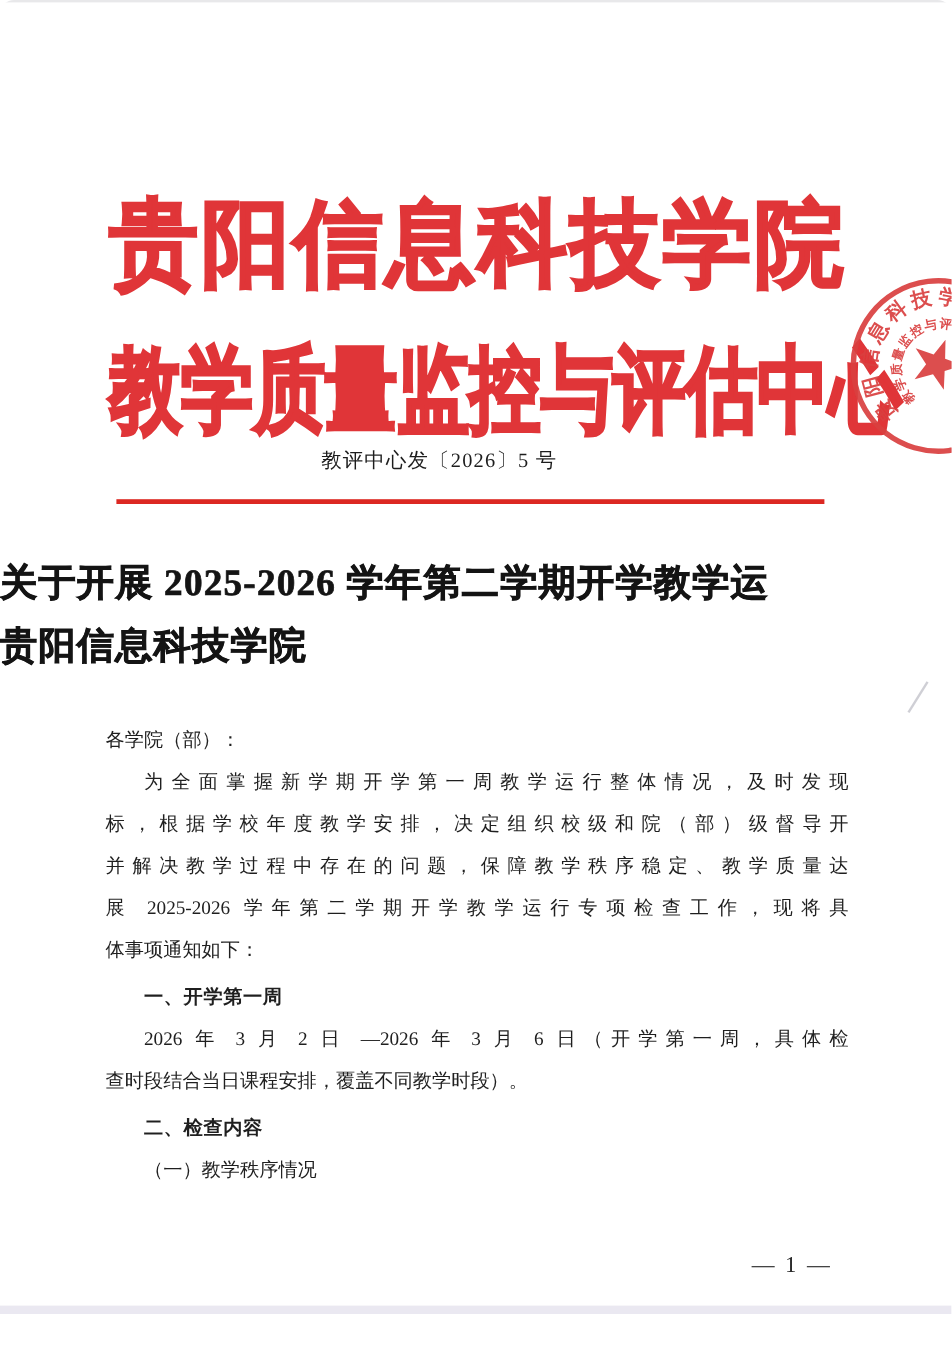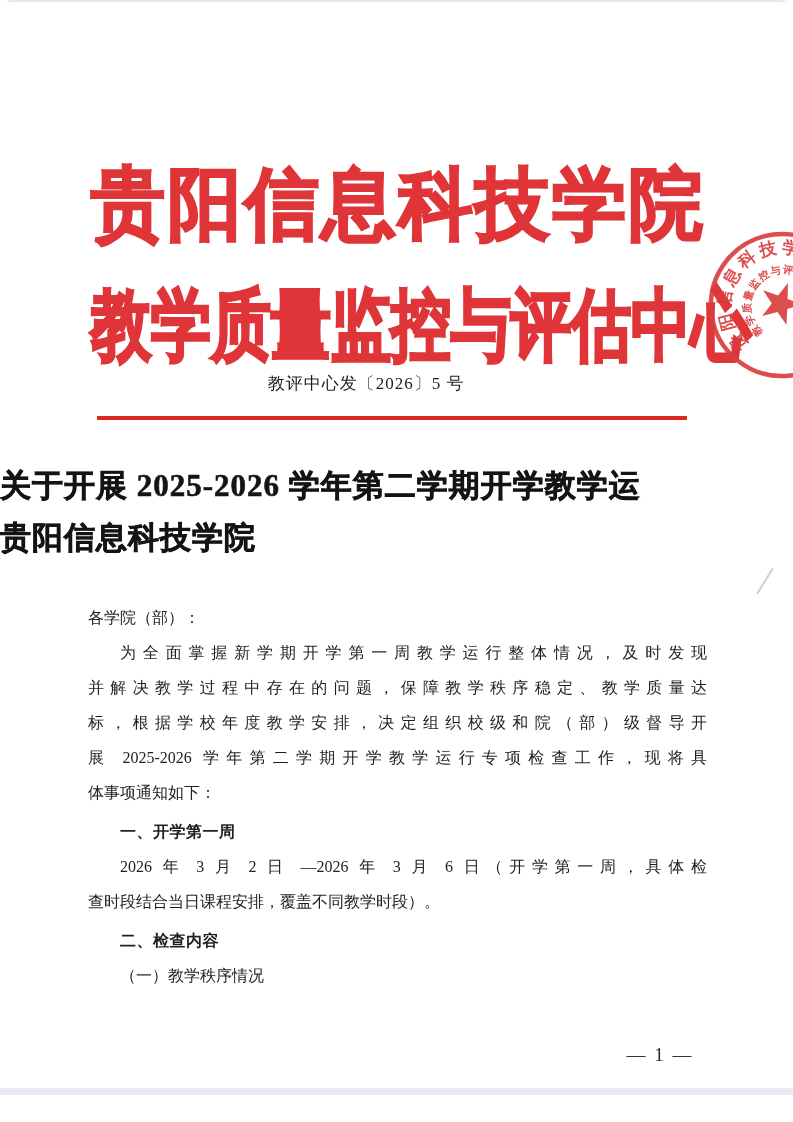--- a/index.html
+++ b/index.html
@@ -96,22 +96,22 @@
 
   <div class="title-block">
     <div class="title-line">关于开展 2025-2026 学年第二学期开学教学运</div>
     <div class="title-line">贵阳信息科技学院</div>
   </div>
 
   <div class="body-block">
     <div class="bodyline">各学院（部）：</div>
 
     <div class="bodyline fill indent">为全面掌握新学期开学第一周教学运行整体情况，及时发现</div>
+    <div class="bodyline fill">标，根据学校年度教学安排，决定组织校级和院（部）级督导开</div>
     <div class="bodyline fill">并解决教学过程中存在的问题，保障教学秩序稳定、教学质量达</div>
-    <div class="bodyline fill">标，根据学校年度教学安排，决定组织校级和院（部）级督导开</div>
     <div class="bodyline fill">展 2025-2026 学年第二学期开学教学运行专项检查工作，现将具</div>
     <div class="bodyline">体事项通知如下：</div>
 
     <div class="bodyline heading indent">一、开学第一周</div>
     <div class="bodyline fill indent">2026 年 3 月 2 日 —2026 年 3 月 6 日（开学第一周，具体检</div>
     <div class="bodyline">查时段结合当日课程安排，覆盖不同教学时段）。</div>
 
     <div class="bodyline heading indent">二、检查内容</div>
     <div class="bodyline indent">（一）教学秩序情况</div>
   </div>

